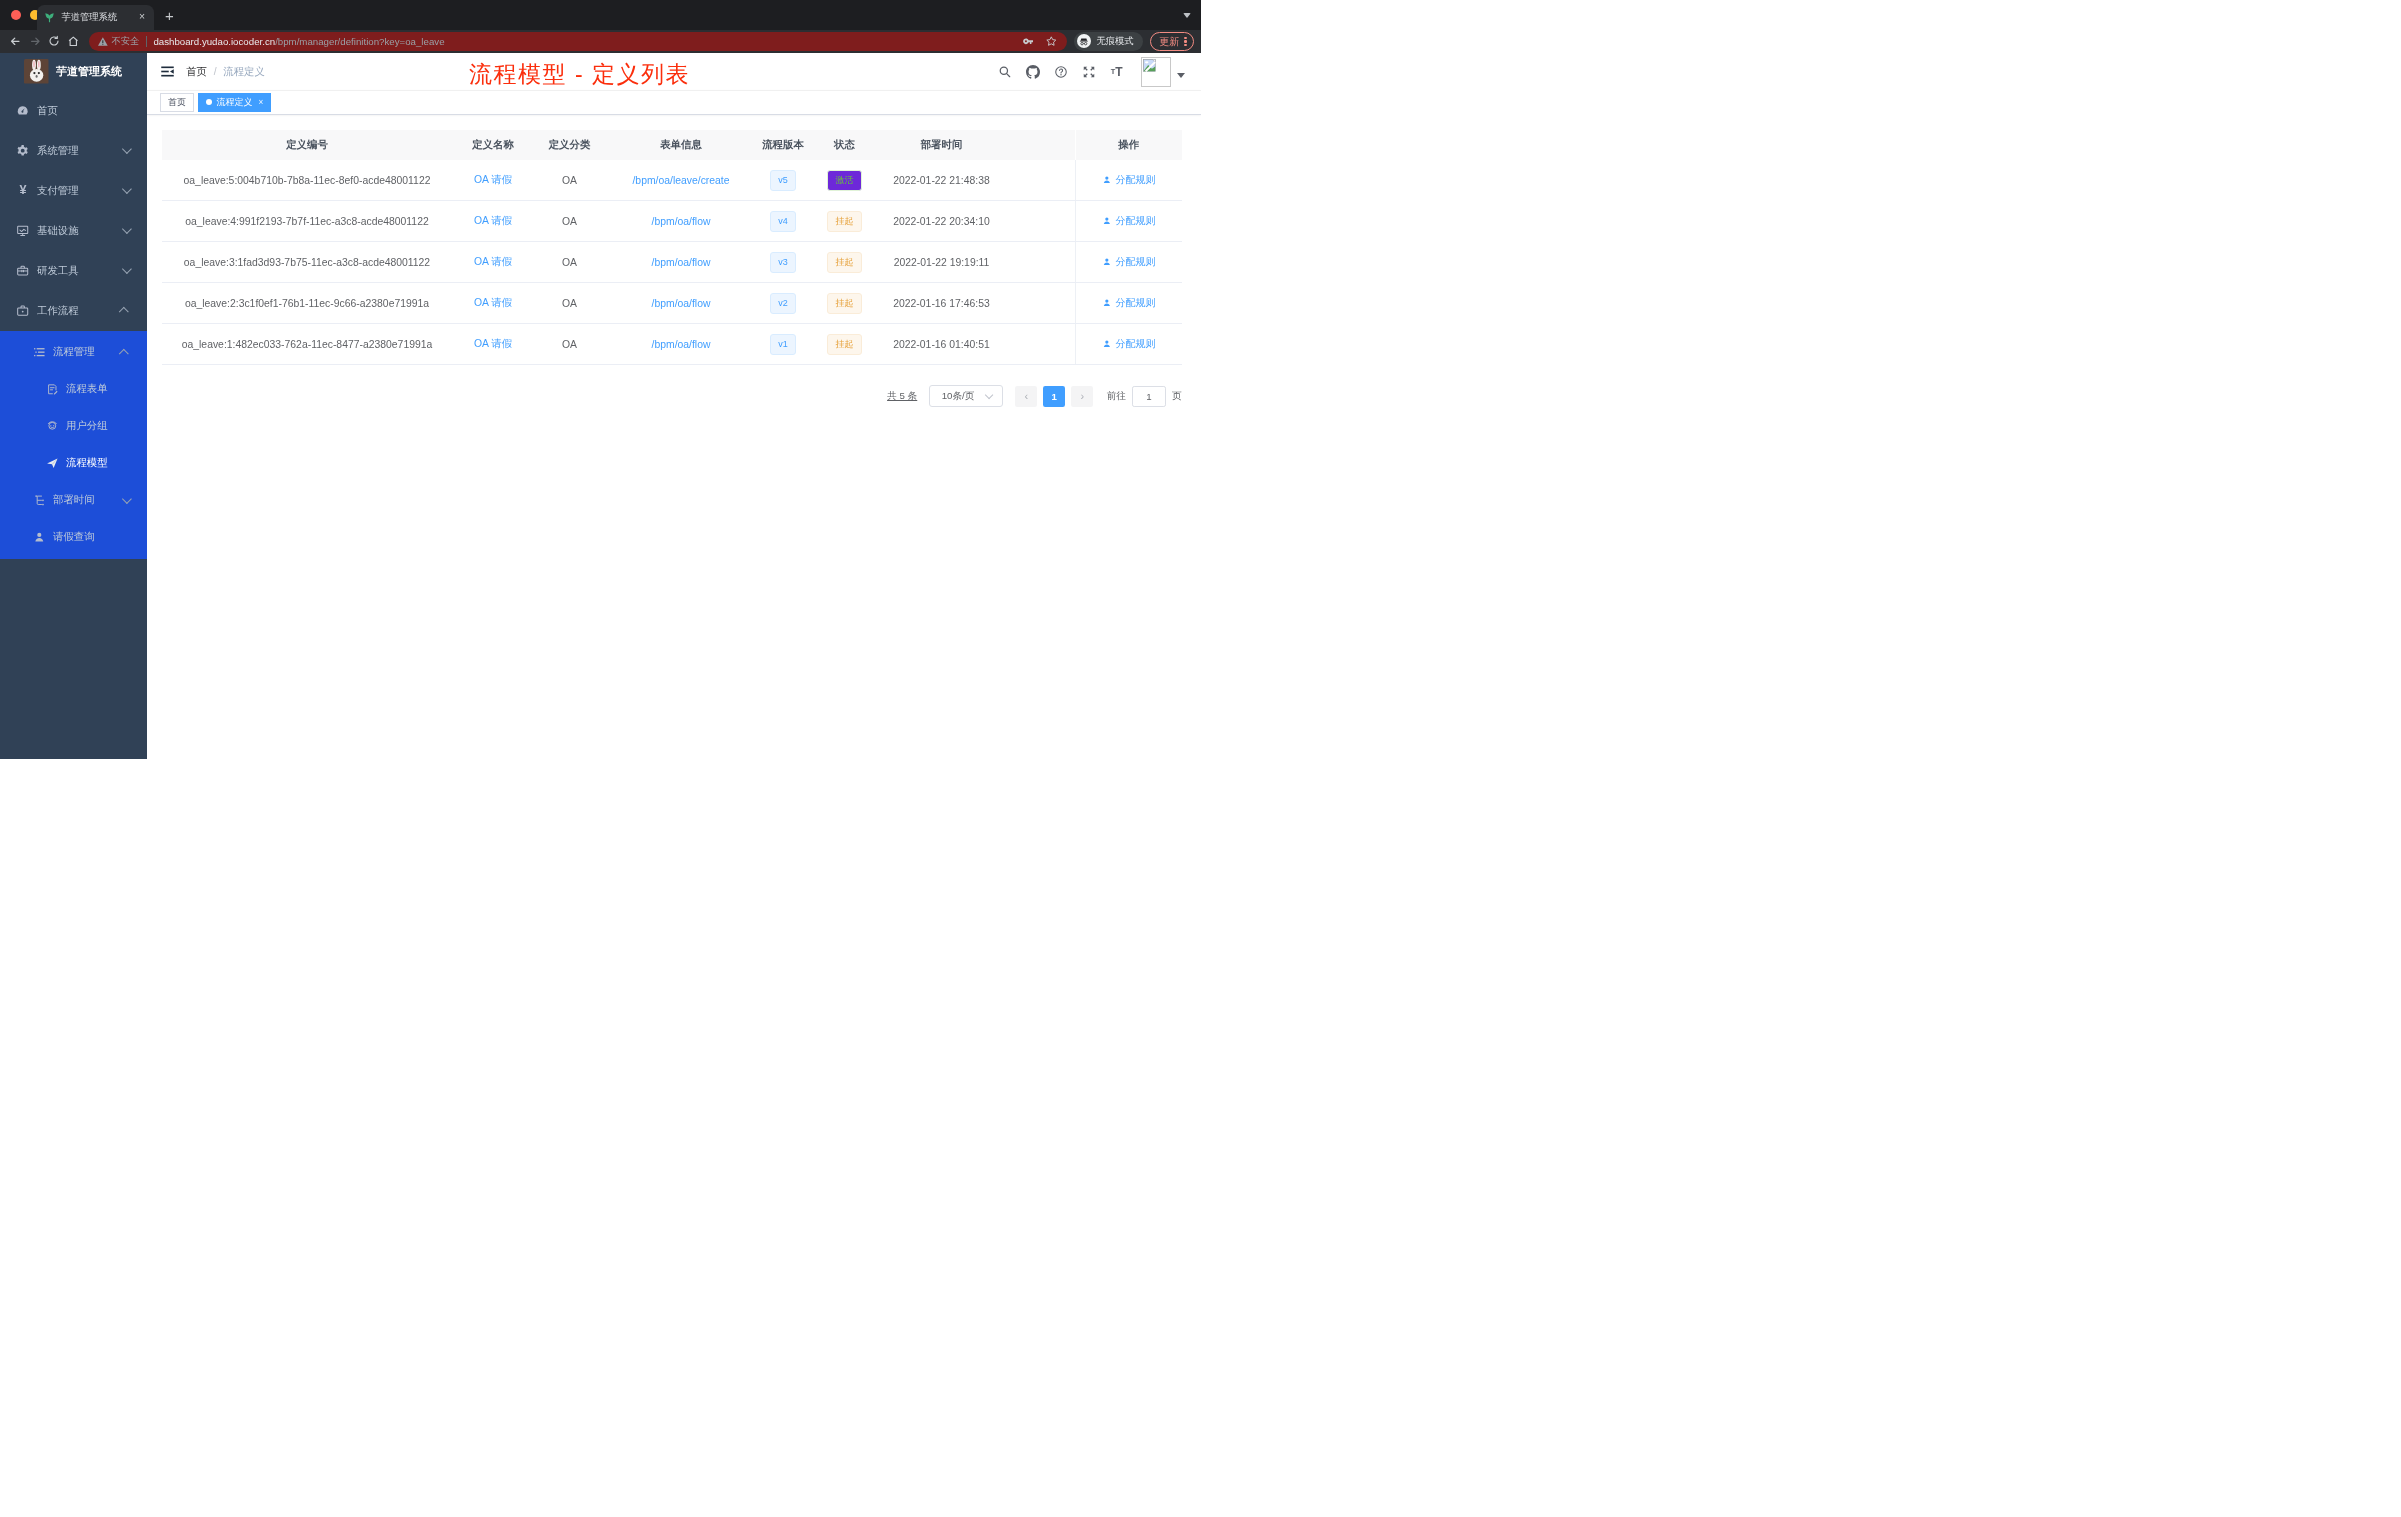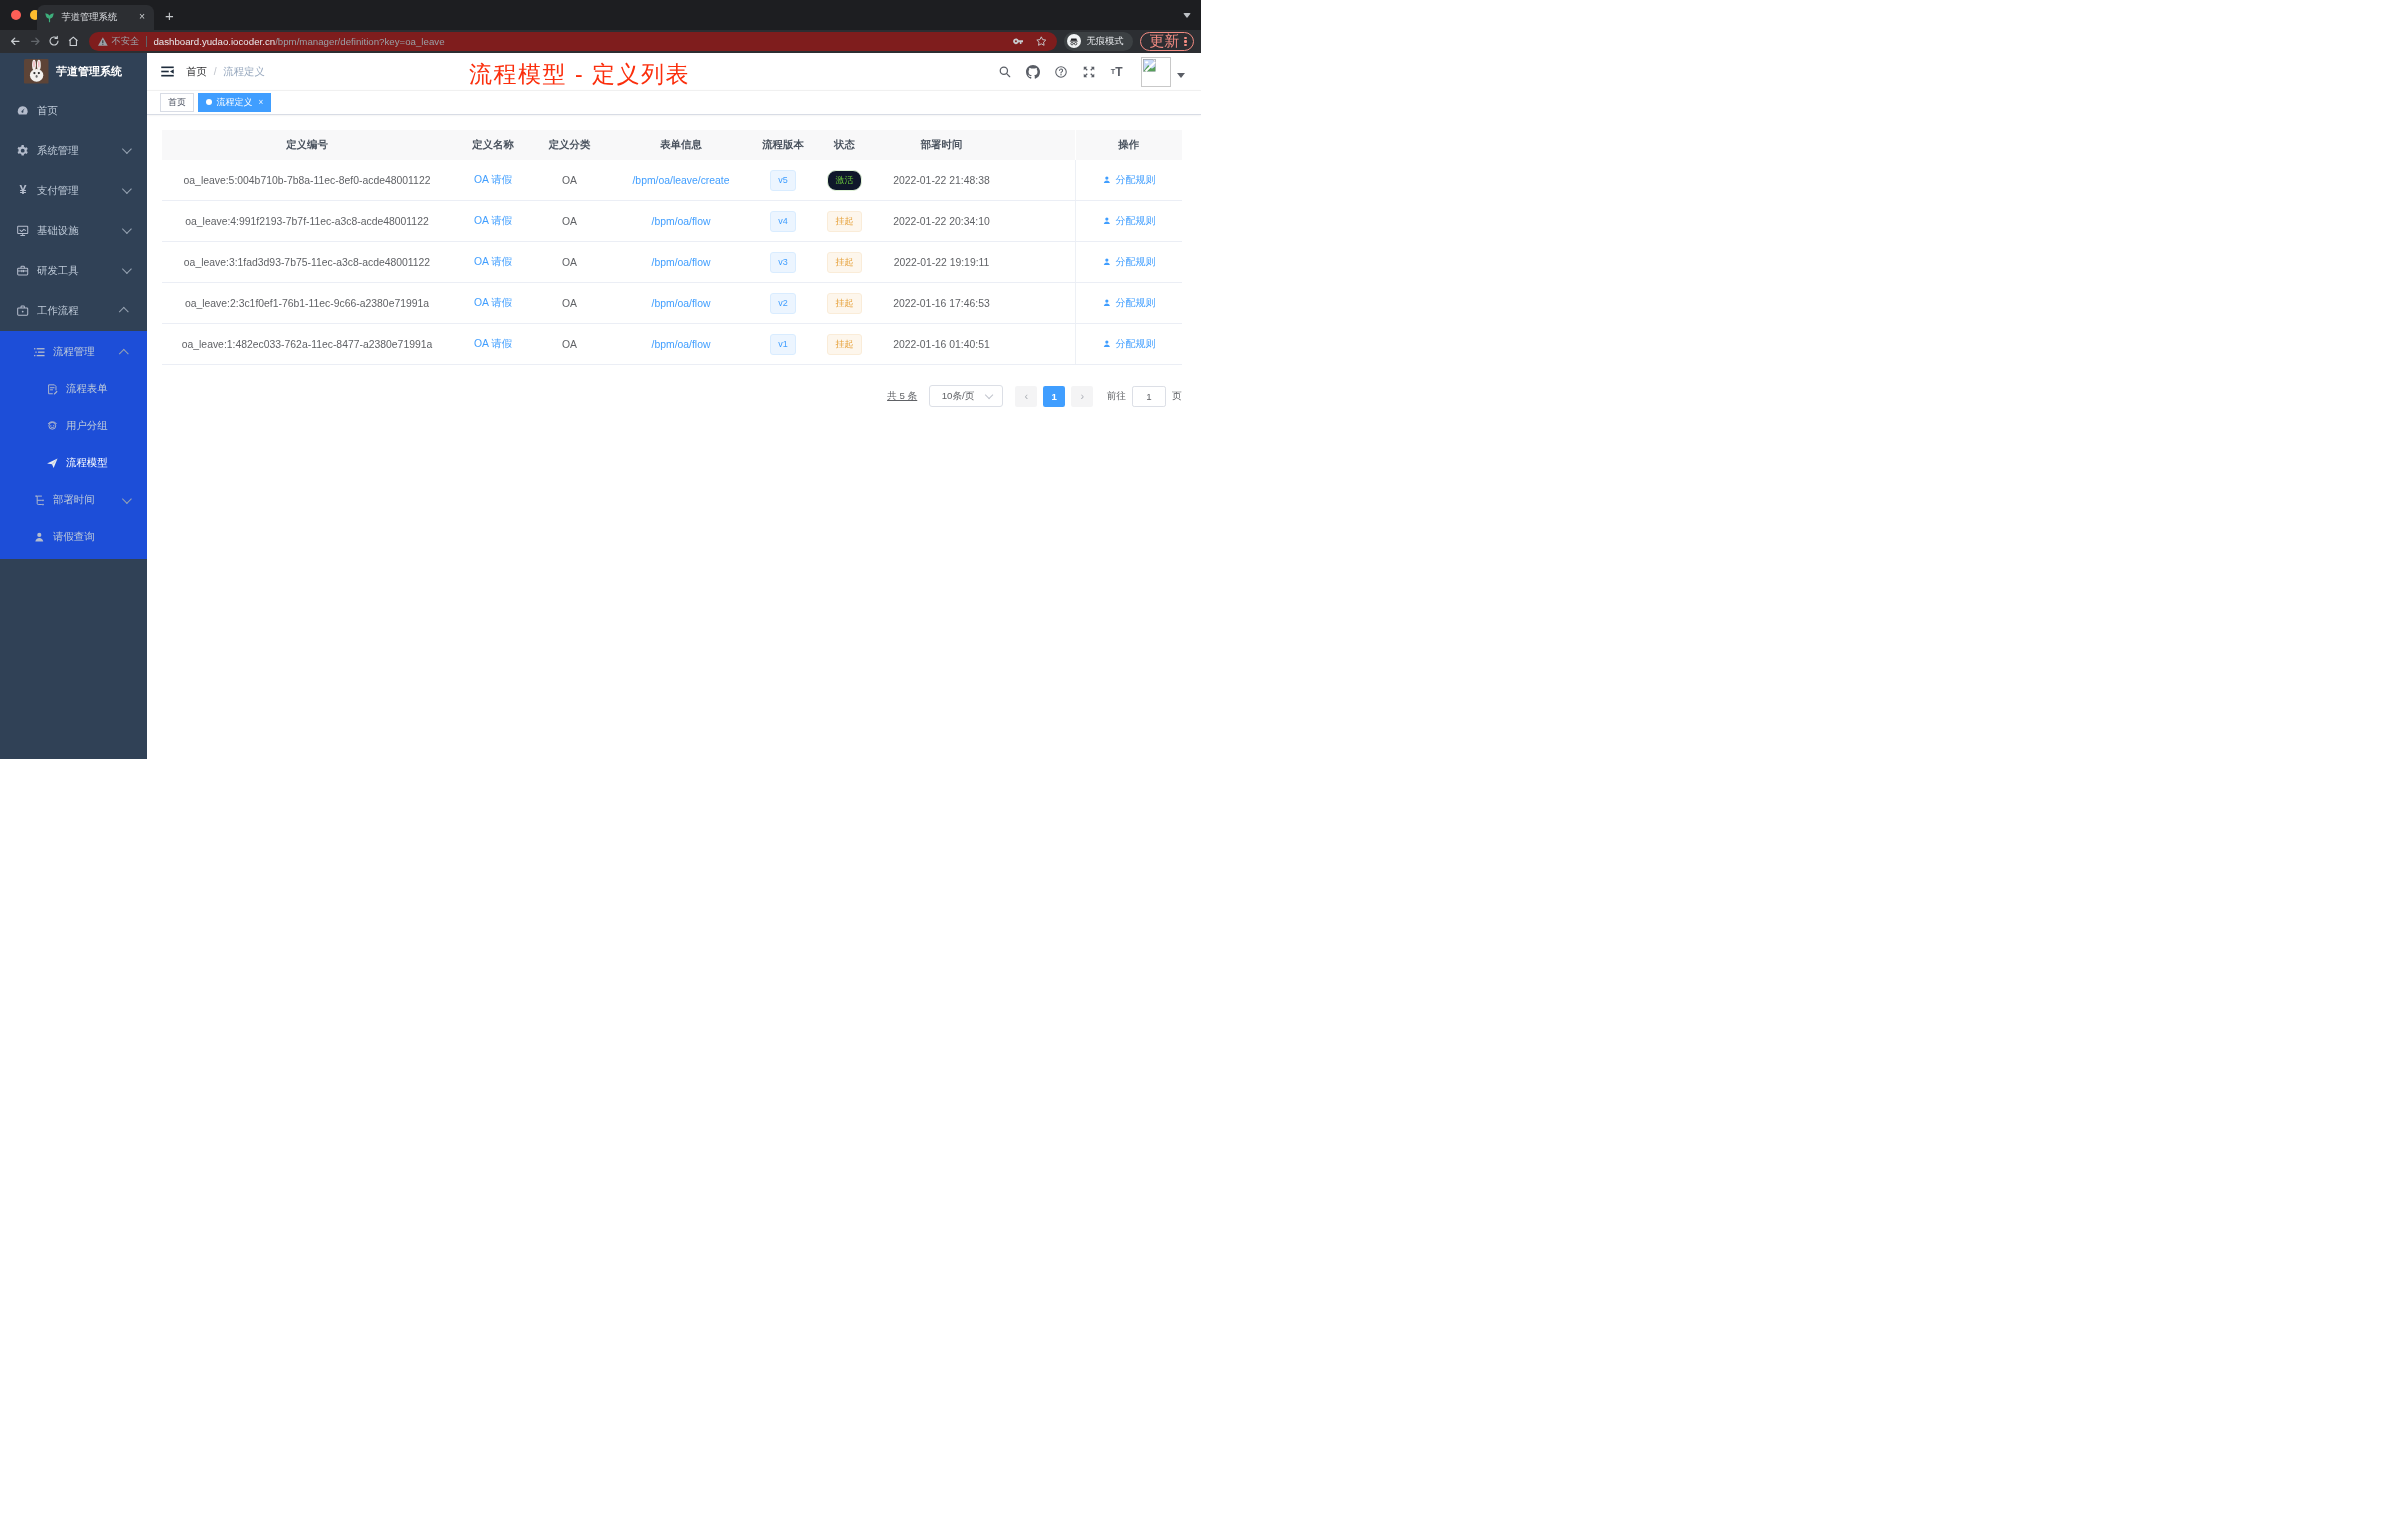--- a/index.html
+++ b/index.html
@@ -29,21 +29,21 @@
   .omni-sep { width:0.7px; height:10.4px; background:#5f6368; margin:0 6.7px; }
   .url { font-size:9.7px; white-space:nowrap; overflow:hidden; flex:1; }
   .url .host { color:#e8eaed; }
   .url .path { color:#9aa0a6; }
   .omni-right { display:flex; align-items:center; gap:10.4px; margin-left:6px; }
   .chip { height:19.3px; background:#3c4043; border-radius:9.7px; display:flex; align-items:center;
     padding:0 9px 0 3px; gap:5.2px; margin-right:7.4px; }
   .chip-circle { width:14px; height:14px; border-radius:50%; background:#f1f3f4; display:flex; align-items:center; justify-content:center; }
   .chip-label { color:#e8eaed; font-size:9.3px; white-space:nowrap; }
   .update-btn { height:18.6px; border:1.1px solid #f28b82; border-radius:9.7px; color:#f28b82;
-    display:flex; align-items:center; padding:0 6px 0 8.2px; gap:5.2px; font-size:15px; white-space:nowrap;text-align:right; }
+    display:flex; align-items:center; padding:0 6px 0 8.2px; gap:5.2px; font-size:10px; white-space:nowrap;text-align:right; }
   .dots { display:flex; flex-direction:column; gap:1.5px; }
   .dots i { width:2.2px; height:2.2px; border-radius:50%; background:#f28b82; }
 
   
   .app { position:absolute; left:0; top:53px; right:0; bottom:0; }
 
   
   .sidebar { position:absolute; left:0; top:0; bottom:0; width:147px; background:#304156; overflow:hidden; }
   .logo-row { height:37px; display:flex; align-items:center; padding-left:24px; gap:7.4px; }
   .logo-img { width:24.5px; height:24.5px; border-radius:1.5px; overflow:hidden; flex:none; }
@@ -96,21 +96,21 @@
   .t-head { display:flex; height:30px; background:#f8f8f9; align-items:center; color:#47516049; }
   .t-head .cell { color:#49525e; font-weight:600; }
   .t-row { display:flex; height:41px; align-items:center; border-bottom:0.7px solid #ebeef5; background:#fff; }
   .cell { display:flex; align-items:center; justify-content:center; text-align:center; padding:0 4.5px; overflow:hidden; white-space:nowrap; }
   .c0{width:290px;} .c1{width:82px;} .c2{width:71px;} .c3{width:152px;} .c4{width:52px;} .c5{width:71px;} .c6{width:123px;}
   .cf{flex:1;} .ca{width:107px; border-left:0.7px solid #edf0f5; align-self:stretch;}
   .t-head .ca { border-left:0.7px solid #fff; }
   .link { color:#409eff; cursor:pointer; }
   .tag { display:inline-flex; align-items:center; height:21px; padding:0 7.4px; border-radius:3px; font-size:9px; border:0.7px solid; }
   .tag.ver { background:#ecf5ff; border-color:#d9ecff; color:#409eff; }
-  .tag.ok  { background:#0f172a; border-color:#e1f3d8; color:#67c23a;border-radius:9px; }
+  .tag.ok  { background:#6d28d9; border-color:#e1f3d8; color:#67c23a; }
   .tag.warn{ background:#fdf6ec; border-color:#faecd8; color:#e6a23c; }
   .act-link { color:#409eff; display:inline-flex; align-items:center; gap:3.7px; cursor:pointer; font-size:10px;}
 
   
   .pager { position:absolute; right:19.3px; top:270px; display:flex; align-items:center; font-size:9.7px; color:#606266; }
   .pg-total { margin-right:12px;text-decoration:underline; }
   .pg-size { width:74px; height:22px; border:0.7px solid #dcdfe6; border-radius:3px; display:flex; align-items:center;
     justify-content:center; gap:10.4px; background:#fff; color:#606266; cursor:pointer; }
   .pg-size .sel-chev { width:6px; height:6px; border-right:1px solid #c0c4cc; border-bottom:1px solid #c0c4cc; transform:rotate(45deg) translateY(-1.5px); }
   .pg-btn { width:22px; height:21px; background:#f4f4f5; border-radius:2.2px; margin-left:12px; display:flex; align-items:center;

